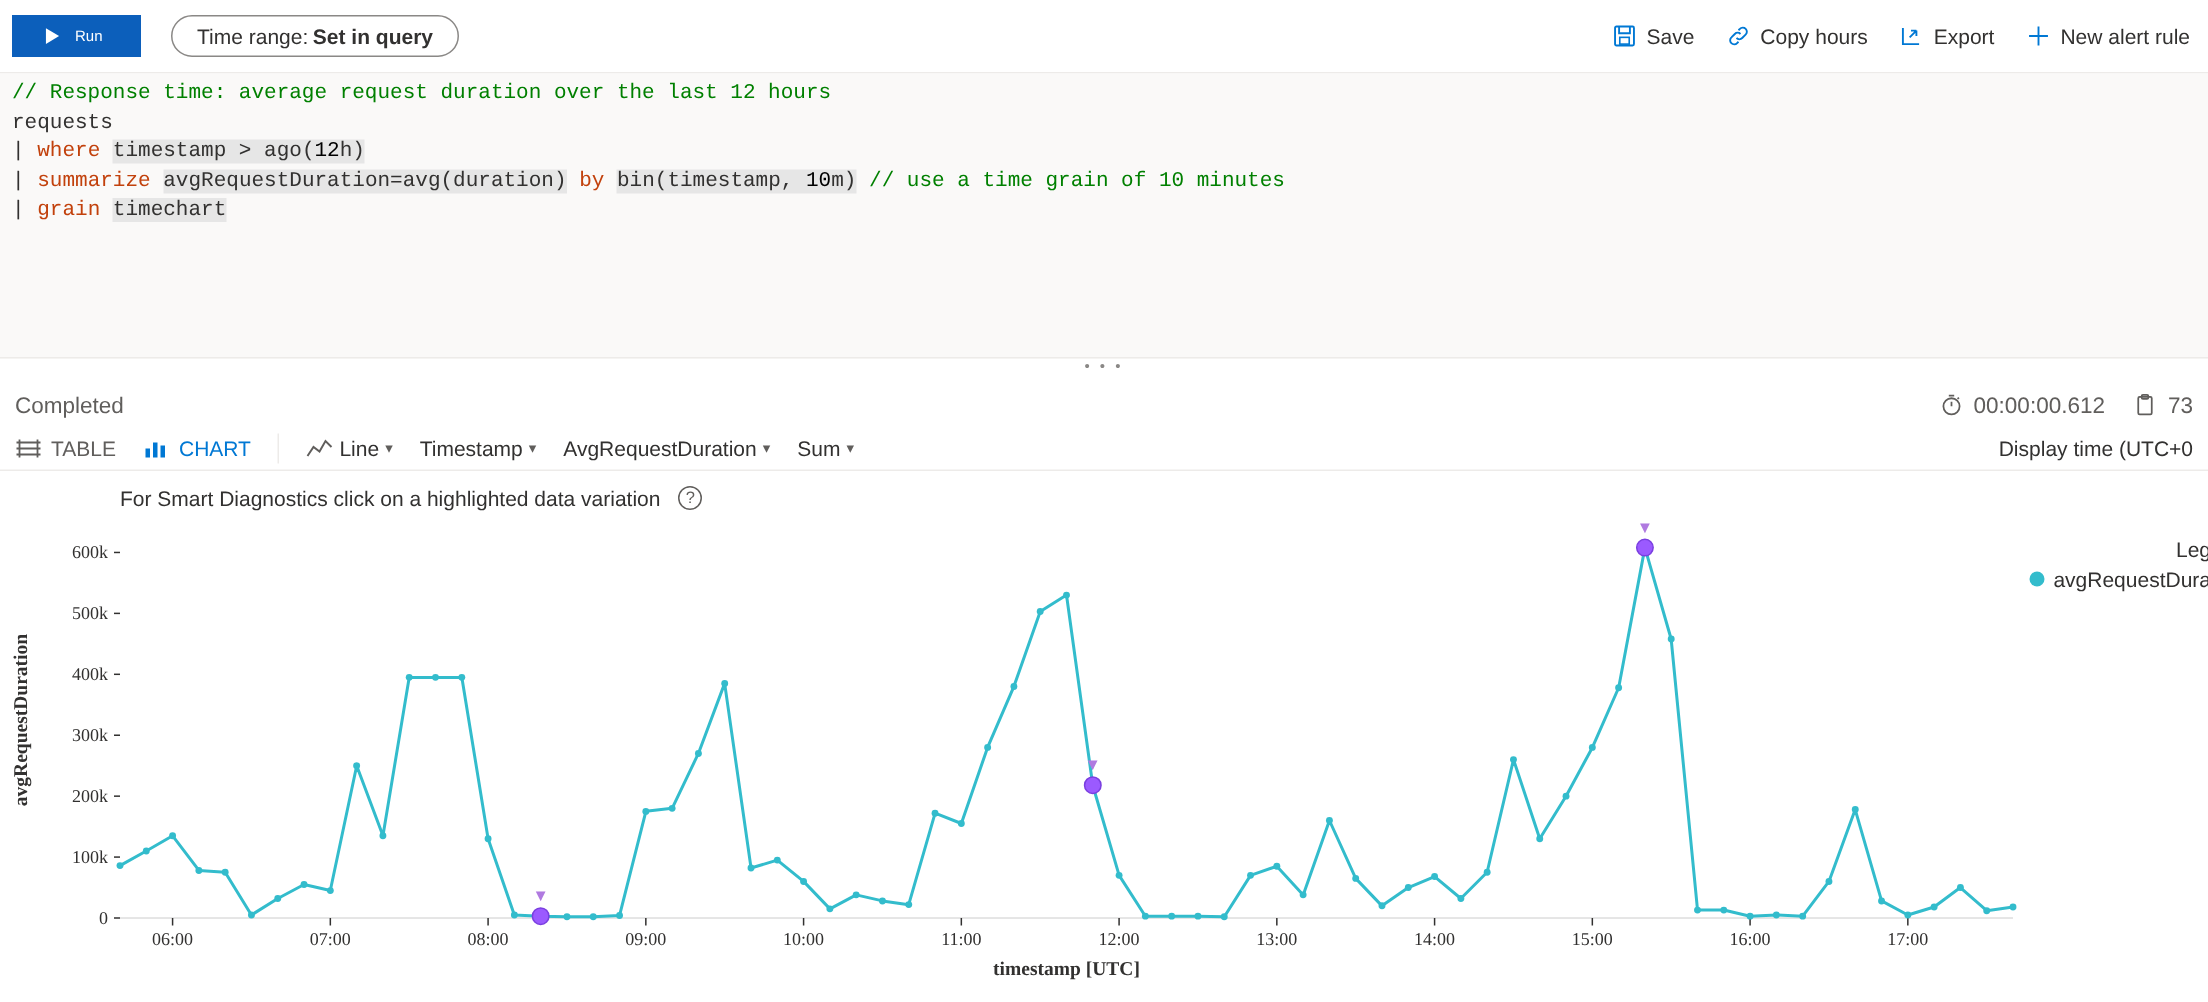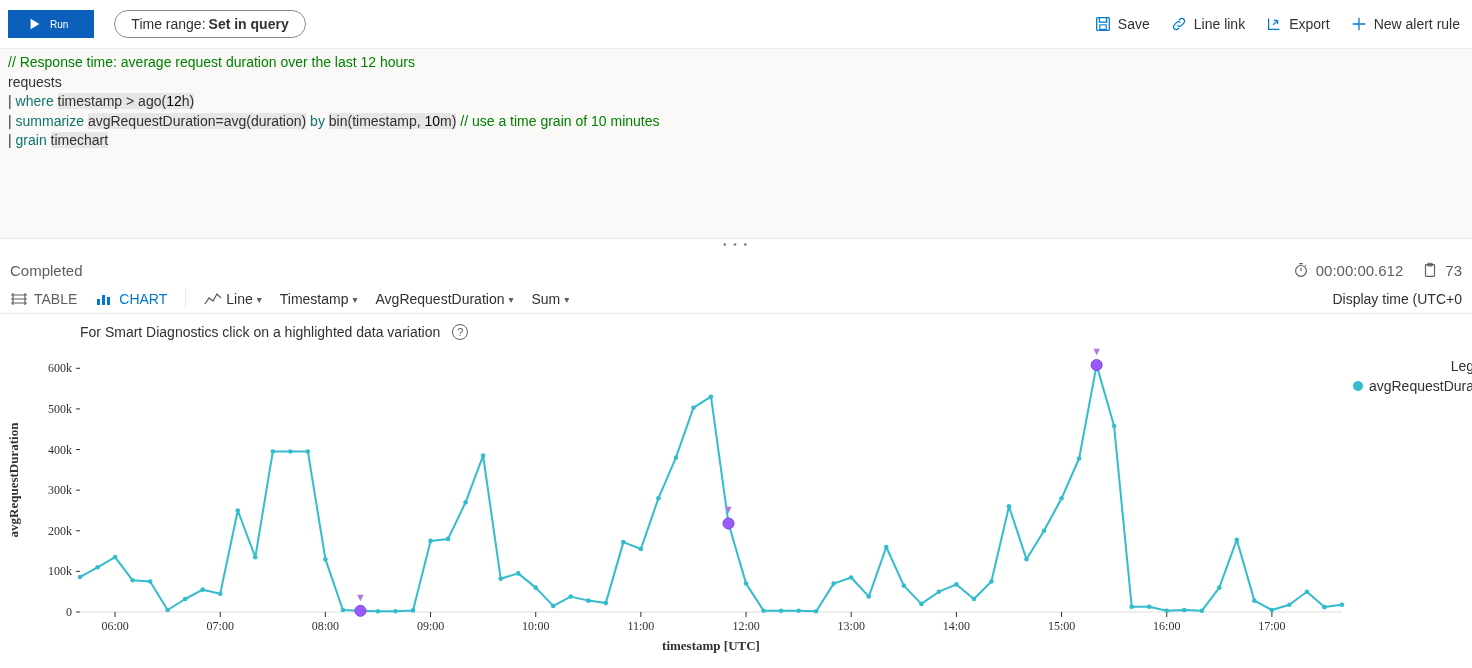--- a/index.html
+++ b/index.html
@@ -41,28 +41,28 @@
   .toolbar-action {
     display: flex; align-items: center; gap: 6px;
     color: #323130; cursor: pointer; font-size: 14px;
   }
   .toolbar-action svg { width: 18px; height: 18px; stroke: #0078d4; fill: none; }
 
   .editor {
     background: #faf9f8;
     border-bottom: 1px solid #edebe9;
     padding: 4px 0 0 8px;
-    font-family: Liberation Sans, sans-serif;
+    font-family: Liberation Mono, monospace;
     font-size: 14px;
     line-height: 1.4;
     height: 190px;
     white-space: pre;
   }
   .tok-comment { color: #008000; }
-  .tok-kw { color: #0f766e; }
+  .tok-kw { color: #c2410c; }
   .tok-num { color: #000000; }
   .tok-hl { background: #e6e6e6; }
 
   .splitter {
     text-align: center; color: #8a8886; font-size: 10px;
     letter-spacing: 2px; height: 16px; user-select: none;
   }
 
   .status-bar {
     display: flex; align-items: center;
@@ -134,21 +134,21 @@
           <path d="M6 3v5h8V3" stroke-width="1.4"></path>
           <rect x="6.5" y="11" width="7" height="5" stroke-width="1.2"></rect>
         </svg>
       <span>Save</span>
     </div>
     <div class="toolbar-action">
       <svg viewBox="0 0 20 20">
           <path d="M8.5 11.5a3 3 0 0 0 4.24 0l2.5-2.5a3 3 0 1 0-4.24-4.24l-1 1" stroke-width="1.4"></path>
           <path d="M11.5 8.5a3 3 0 0 0-4.24 0l-2.5 2.5a3 3 0 1 0 4.24 4.24l1-1" stroke-width="1.4"></path>
         </svg>
-      <span>Line link</span>
+      <span>Copy hours</span>
     </div>
     <div class="toolbar-action">
       <svg viewBox="0 0 20 20">
           <path d="M4 4v12h12" stroke-width="1.4"></path>
           <path d="M9 11l5-5m0 0h-4m4 0v4" stroke-width="1.4"></path>
         </svg>
       <span>Export</span>
     </div>
     <div class="toolbar-action">
       <svg viewBox="0 0 20 20">

